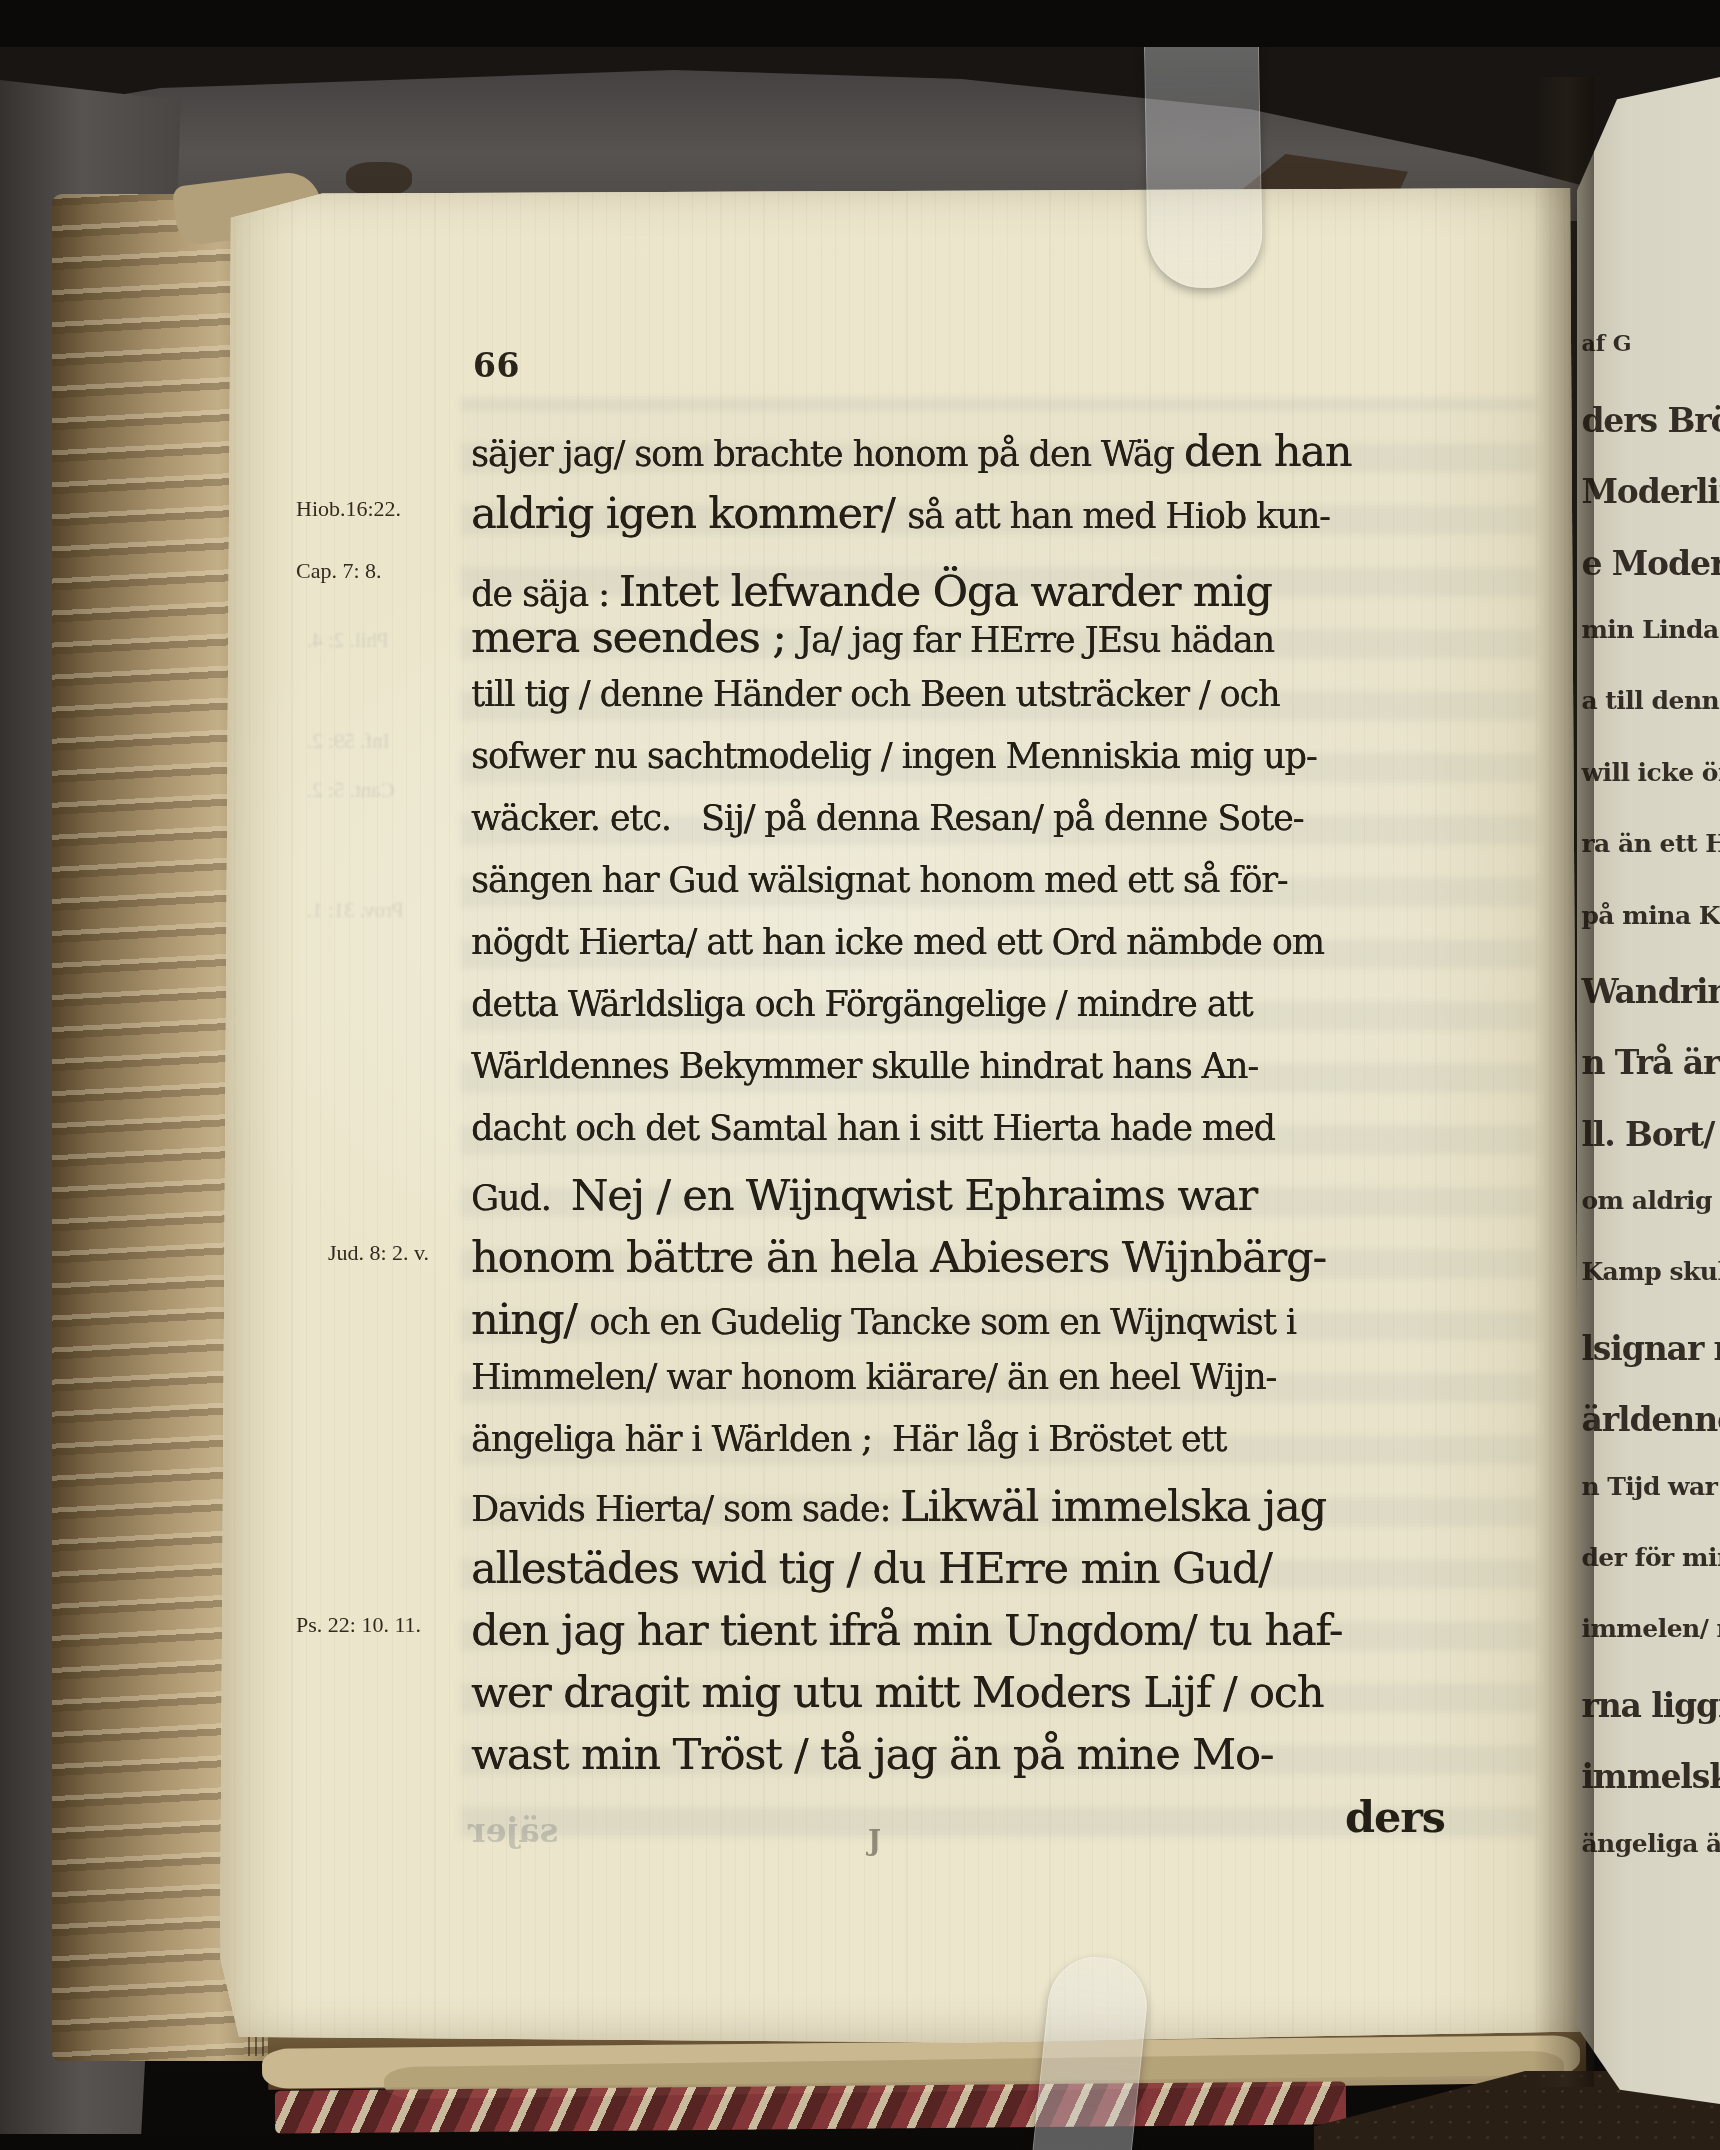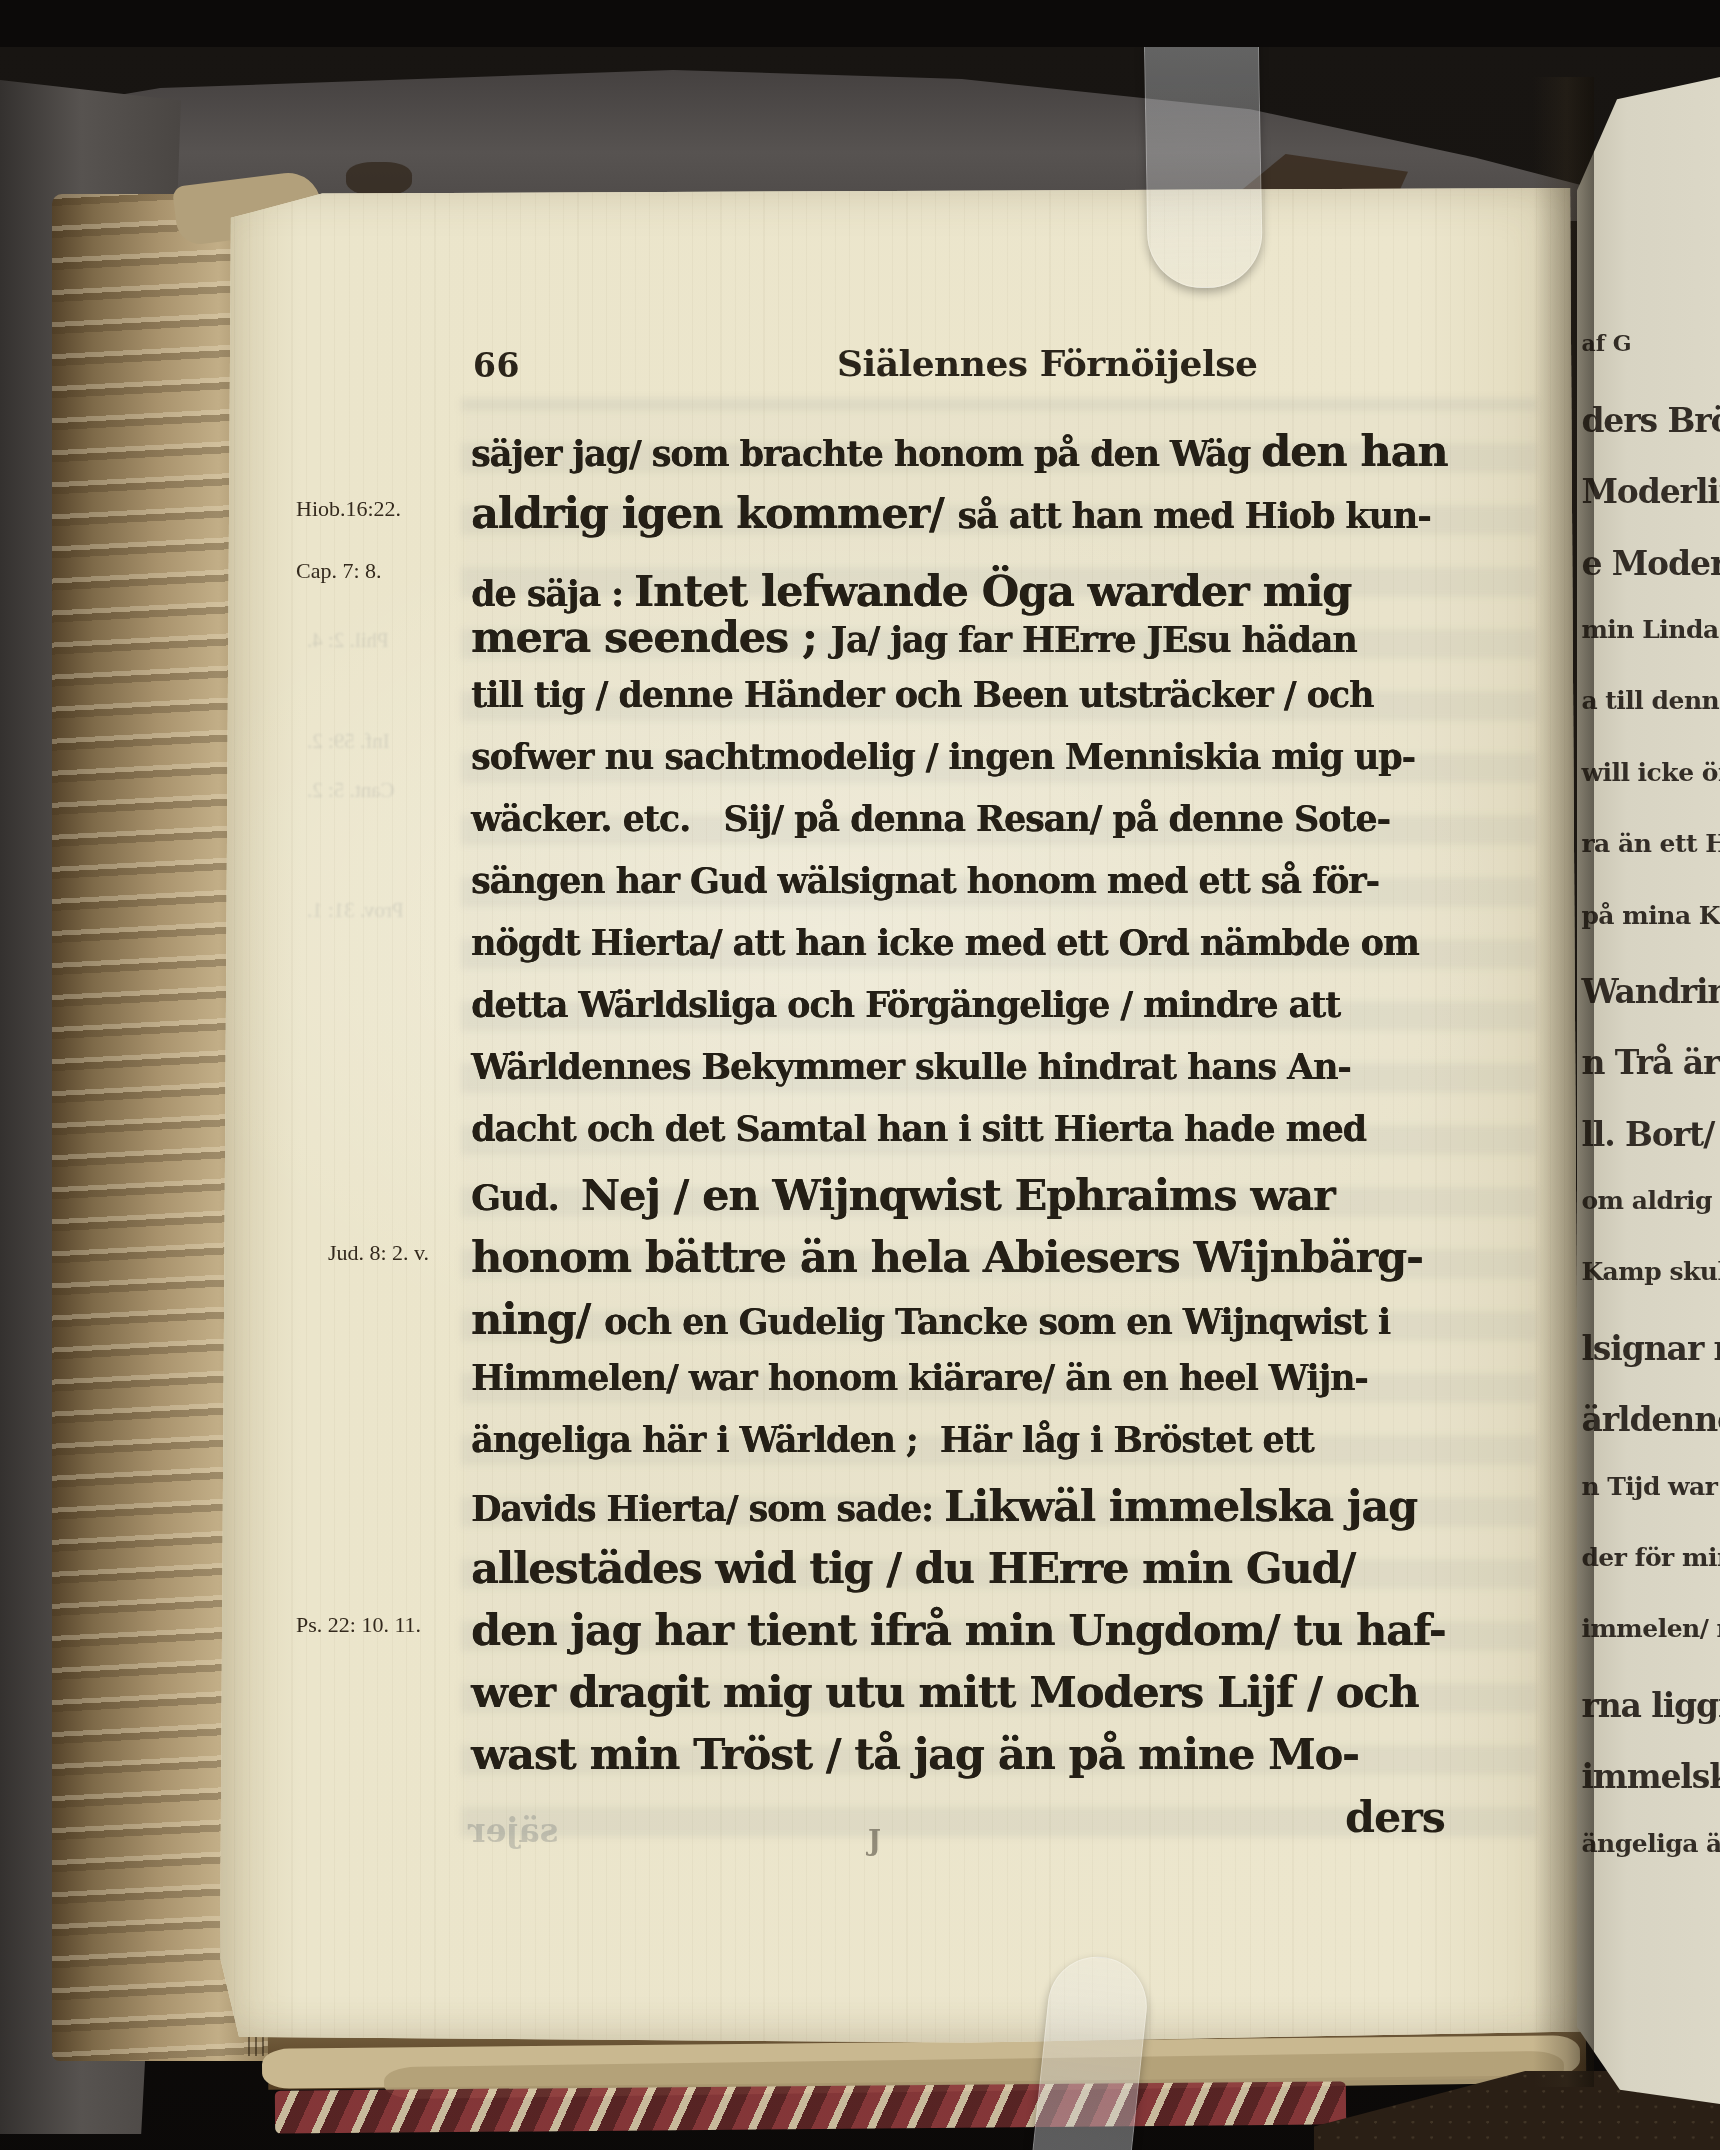--- a/index.html
+++ b/index.html
@@ -61,21 +61,21 @@
   .right-page{left:1577px;top:30px;width:143px;height:2027px;
     background:linear-gradient(90deg,#c6c1ae 0%,#d8d4c3 35%,#dcd8c7 100%);
     clip-path:polygon(0 5.6%,28% 1.1%,100% 0,100% 100%,30% 99.3%,0 96.2%);}
   .gutter{left:1533px;top:30px;width:61px;height:2010px;
     background:linear-gradient(90deg,rgba(58,48,32,0) 0%,rgba(58,48,32,.30) 55%,rgba(22,17,10,.58) 100%);}
 
   
   .pagenum{left:473px;top:299px;font-size:33px;font-weight:bold;color:#2a241a;letter-spacing:0.5px;}
   .title{left:837px;top:295px;font-size:36px;font-weight:bold;color:#2a241a;letter-spacing:-0.5px;white-space:pre;}
   .body-line{left:471px;white-space:pre;color:#241f16;}
-  .seg{position:static;font-weight:bold;font-size:35px;letter-spacing:-1.1px;
+  .seg{position:static;font-weight:normal;font-size:35px;letter-spacing:-1.1px;
        text-shadow:0.3px 0 0 currentColor;}
   .seg.emph{font-size:43px;letter-spacing:-1.1px;}
   .margin-note{left:296px;width:165px;font-family:"Liberation Serif",serif;font-size:22px;
        color:#33291d;white-space:pre;}
   .catchword{left:1345px;top:1745px;font-size:43px;font-weight:bold;color:#241f16;
        letter-spacing:-1.1px;white-space:pre;}
   .signature{left:868px;top:1777px;font-size:27.5px;font-weight:bold;color:#4a4336;opacity:.55;}
   .ghost{transform:scaleX(-1);opacity:.16;color:#5e6873;filter:blur(0.8px);
        font-family:"Liberation Serif",serif;font-size:21px;white-space:pre;}
   .ghost-word{left:468px;top:1764px;transform:scaleX(-1);opacity:.24;color:#4d555f;
@@ -114,21 +114,20 @@
   <div class="bottom-brown"></div>
   <div class="wave1"></div>
   <div class="wave2"></div>
   <div class="headband"></div>
   <div class="leather"></div>
 
   <div class="main-page"></div>
   <div class="showthrough"></div>
 
   <div class="pagenum">66</div>
-  <div class="title">Siälennes Förnöijelse</div>
 
   <div id="margin-notes">
       <div class="margin-note" style="top: 449px;">Hiob.16:22.</div>
       <div class="margin-note" style="top: 511px;">Cap. 7: 8.</div>
       <div class="margin-note" style="top: 1193px; text-align: center;">Jud. 8: 2. v.</div>
       <div class="margin-note" style="top: 1565px;">Ps. 22: 10. 11.</div>
     </div>
   <div id="body-lines">
       <div class="body-line" style="top: 379px;"><span class="seg">säjer jag/ som brachte honom på den Wäg </span><span class="seg emph">den han</span></div>
       <div class="body-line" style="top: 441px;"><span class="seg emph">aldrig igen kommer/ </span><span class="seg">så att han med Hiob kun-</span></div>

